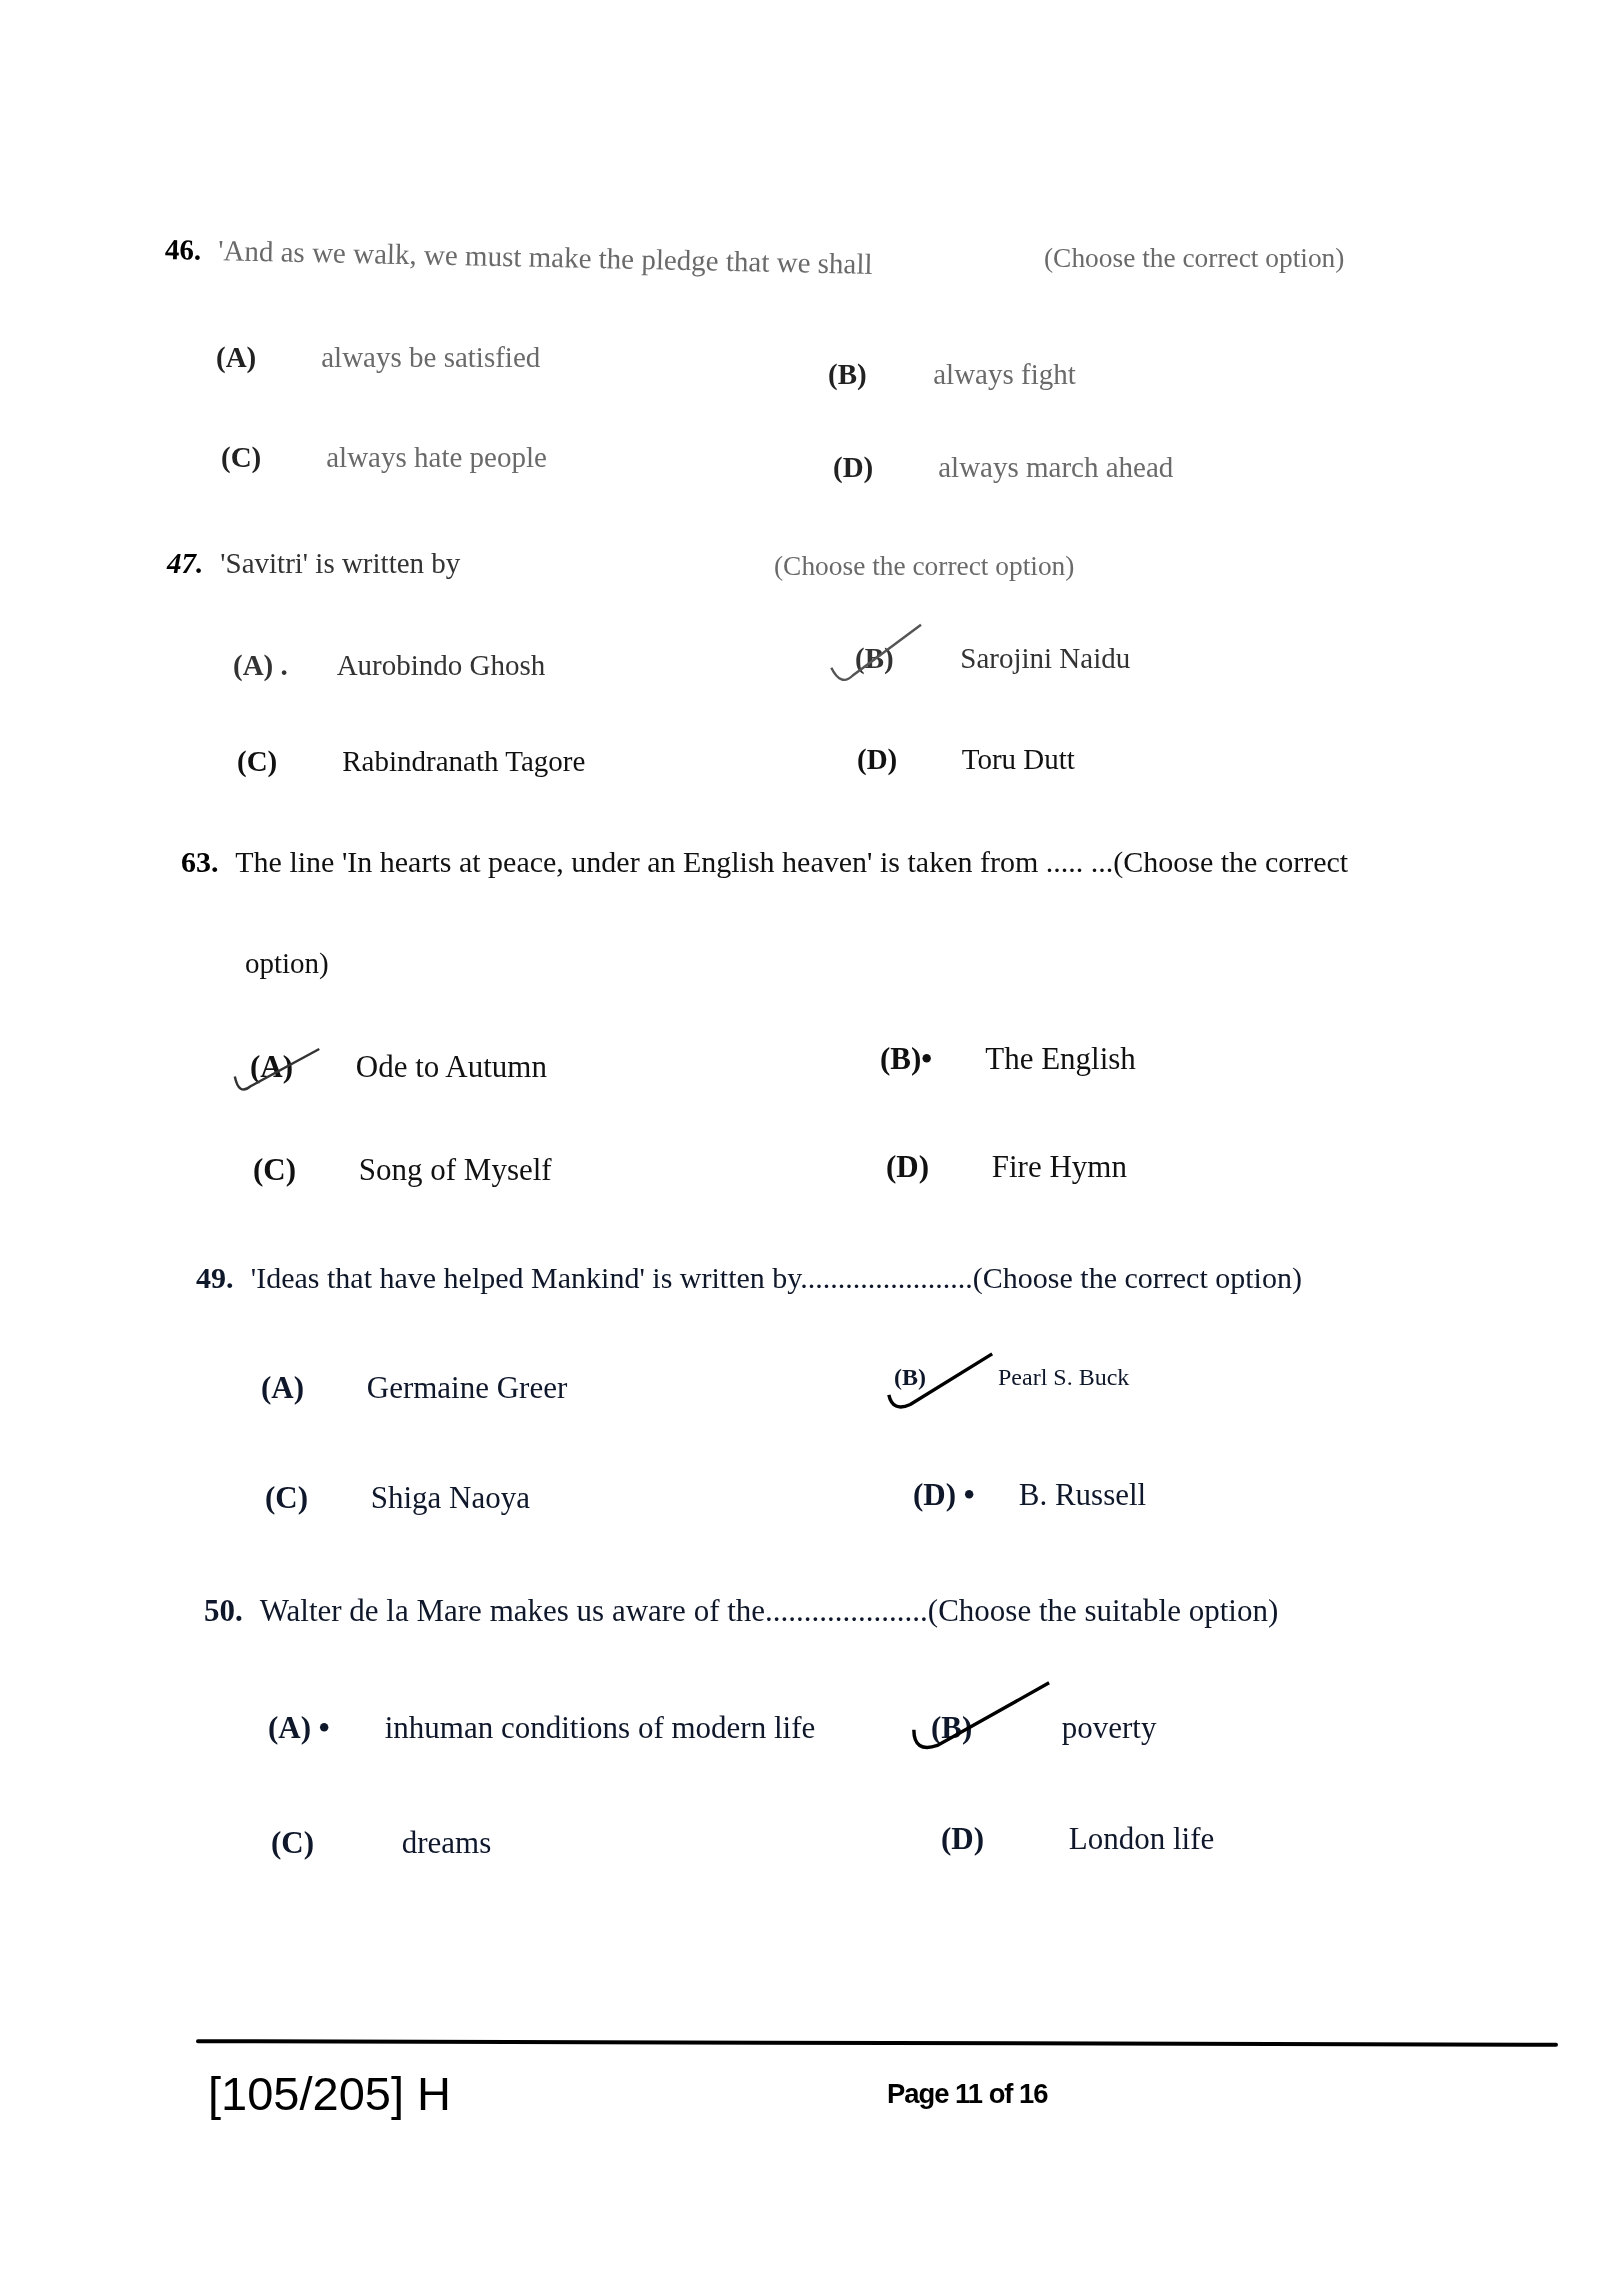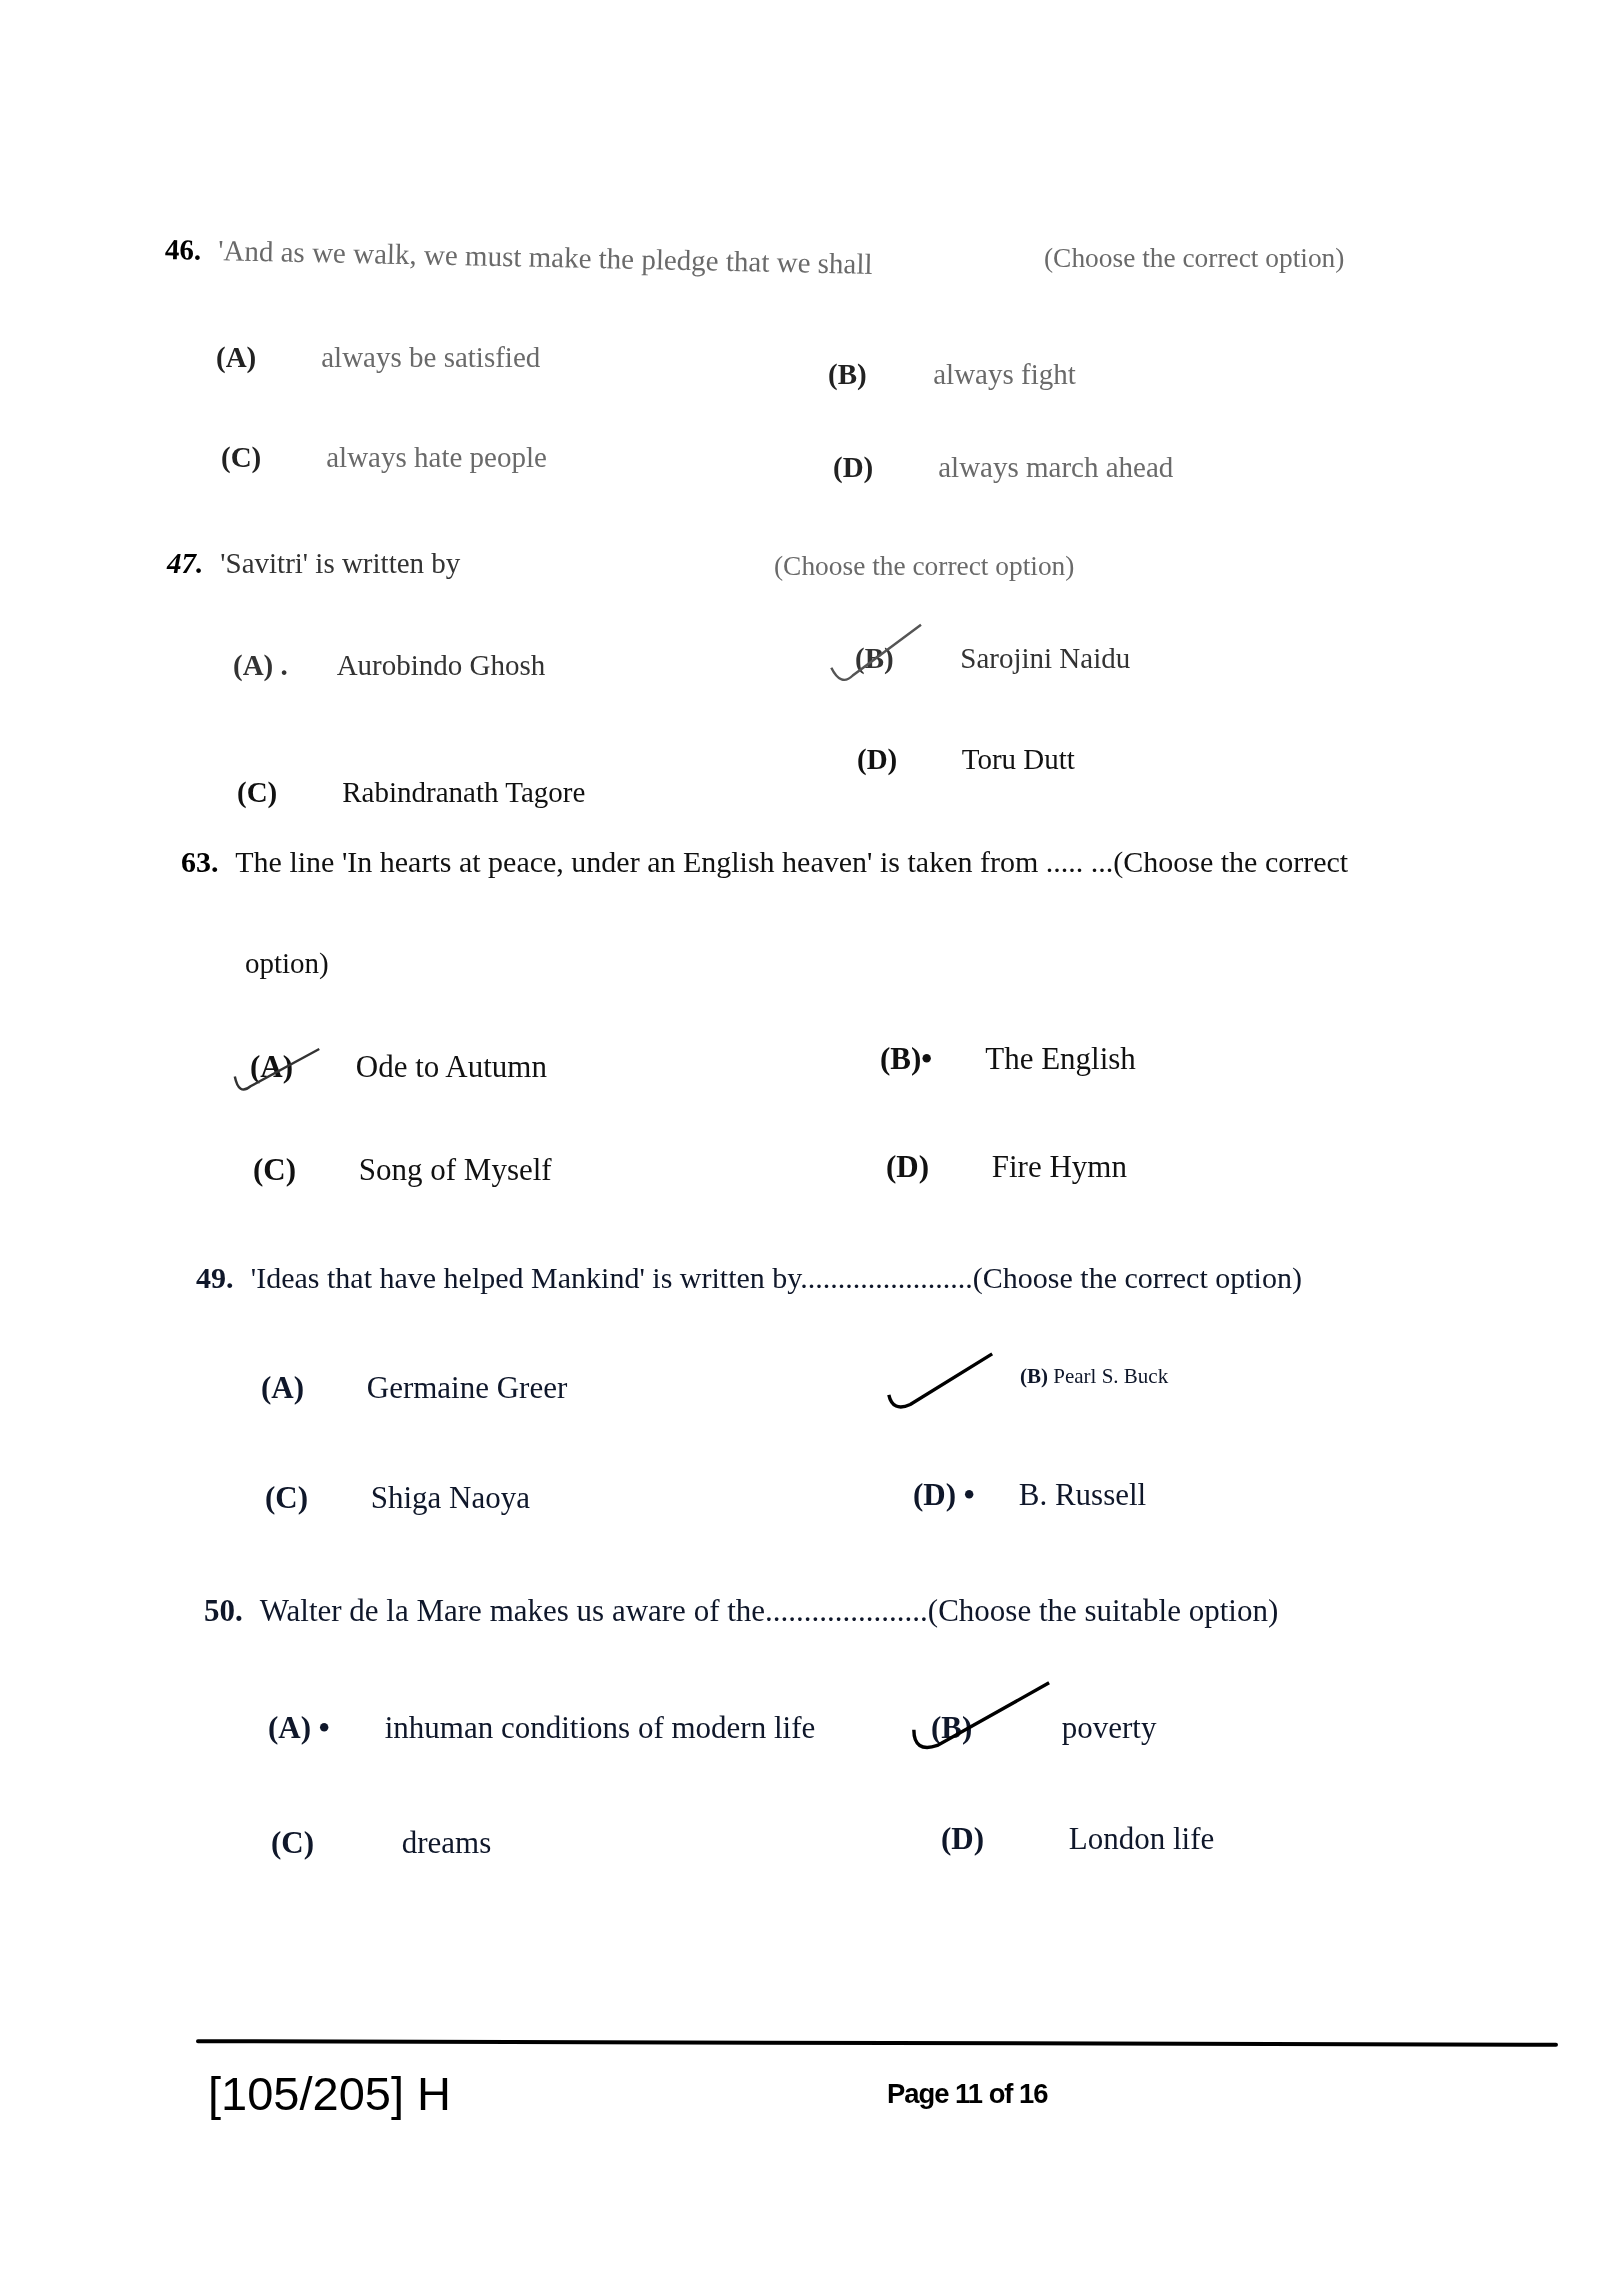--- a/index.html
+++ b/index.html
@@ -71,21 +71,21 @@
   <span class="lbl">(A) .</span>
   <span>Aurobindo Ghosh</span>
 </div>
 <div class="opt mid" style="left:855px; top:642px;">
   <span class="lbl">(B)</span>
   <span>Sarojini Naidu</span>
 </div>
 <svg class="tick" style="left:823px; top:617px;" width="118" height="78" viewBox="0 0 120 80">
   <path d="M8 52 Q18 72 30 60 L100 8" fill="none" stroke="#555" stroke-width="2.5"></path>
 </svg>
-<div class="opt" style="left:237px; top:745px;margin-top:31px;">
+<div class="opt" style="left:237px; top:745px;">
   <span class="lbl">(C)</span>
   <span>Rabindranath Tagore</span>
 </div>
 <div class="opt" style="left:857px; top:743px;">
   <span class="lbl">(D)</span>
   <span>Toru Dutt</span>
 </div>
 
 <div class="q" style="left:181px; top:845px; font-size:30px;">
   <span class="qnum" style="color:#000;">63.</span>
@@ -115,21 +115,21 @@
 
 <div class="q bold" style="left:196px; top:1261px; font-weight:normal; font-size:30px;">
   <span class="qnum">49.</span>
   <span>'Ideas that have helped Mankind' is written by.......................(Choose the correct option)</span>
 </div>
 
 <div class="opt bold" style="left:261px; top:1370px; font-weight:normal; font-size:31px;">
   <span class="lbl">(A)</span>
   <span>Germaine Greer</span>
 </div>
-<div class="opt bold" style="left:950px; top:1364px; font-weight:normal; font-size:21px;text-align:right;">
+<div class="opt bold" style="left:894px; top:1364px; font-weight:normal; font-size:24px;">
   <span class="lbl">(B)</span>
   <span>Pearl S. Buck</span>
 </div>
 <svg class="tick" style="left:877px; top:1348px;" width="127" height="78" viewBox="0 0 130 80">
   <path d="M12 48 Q16 66 34 58 L118 6" fill="none" stroke="#000" stroke-width="3.5"></path>
 </svg>
 <div class="opt bold" style="left:265px; top:1480px; font-weight:normal; font-size:31px;">
   <span class="lbl">(C)</span>
   <span>Shiga Naoya</span>
 </div>

